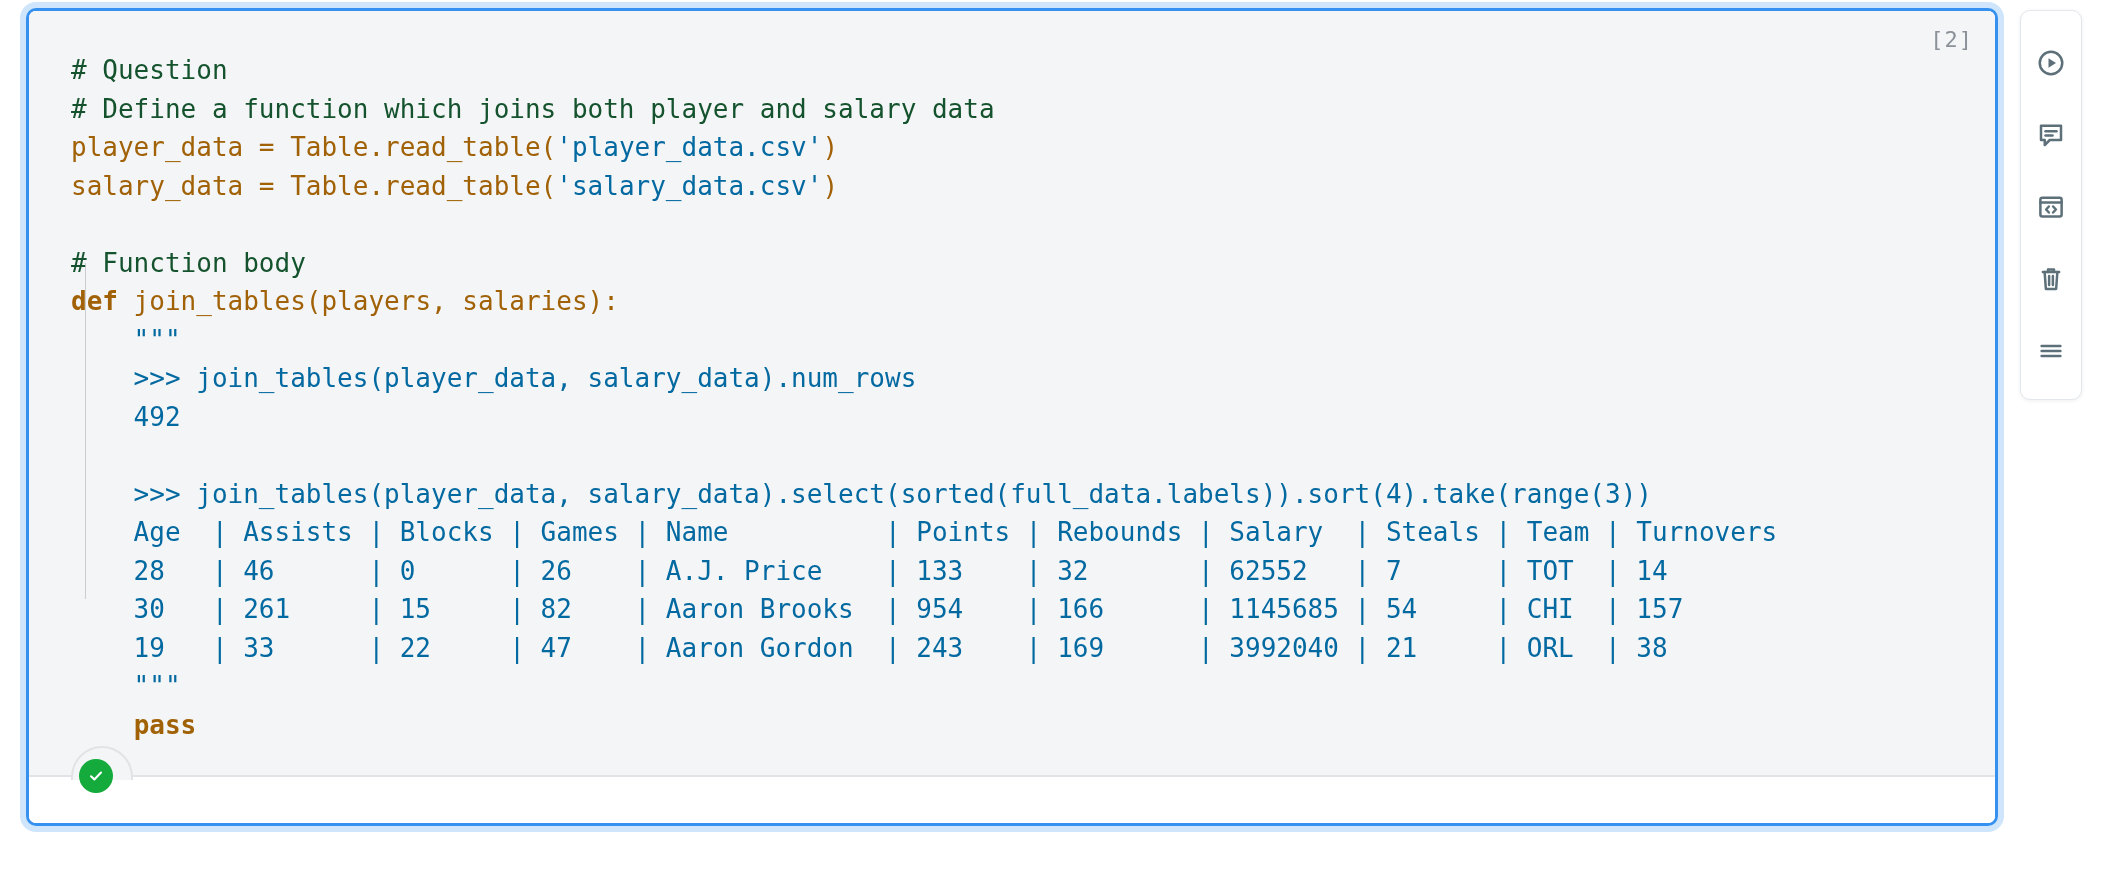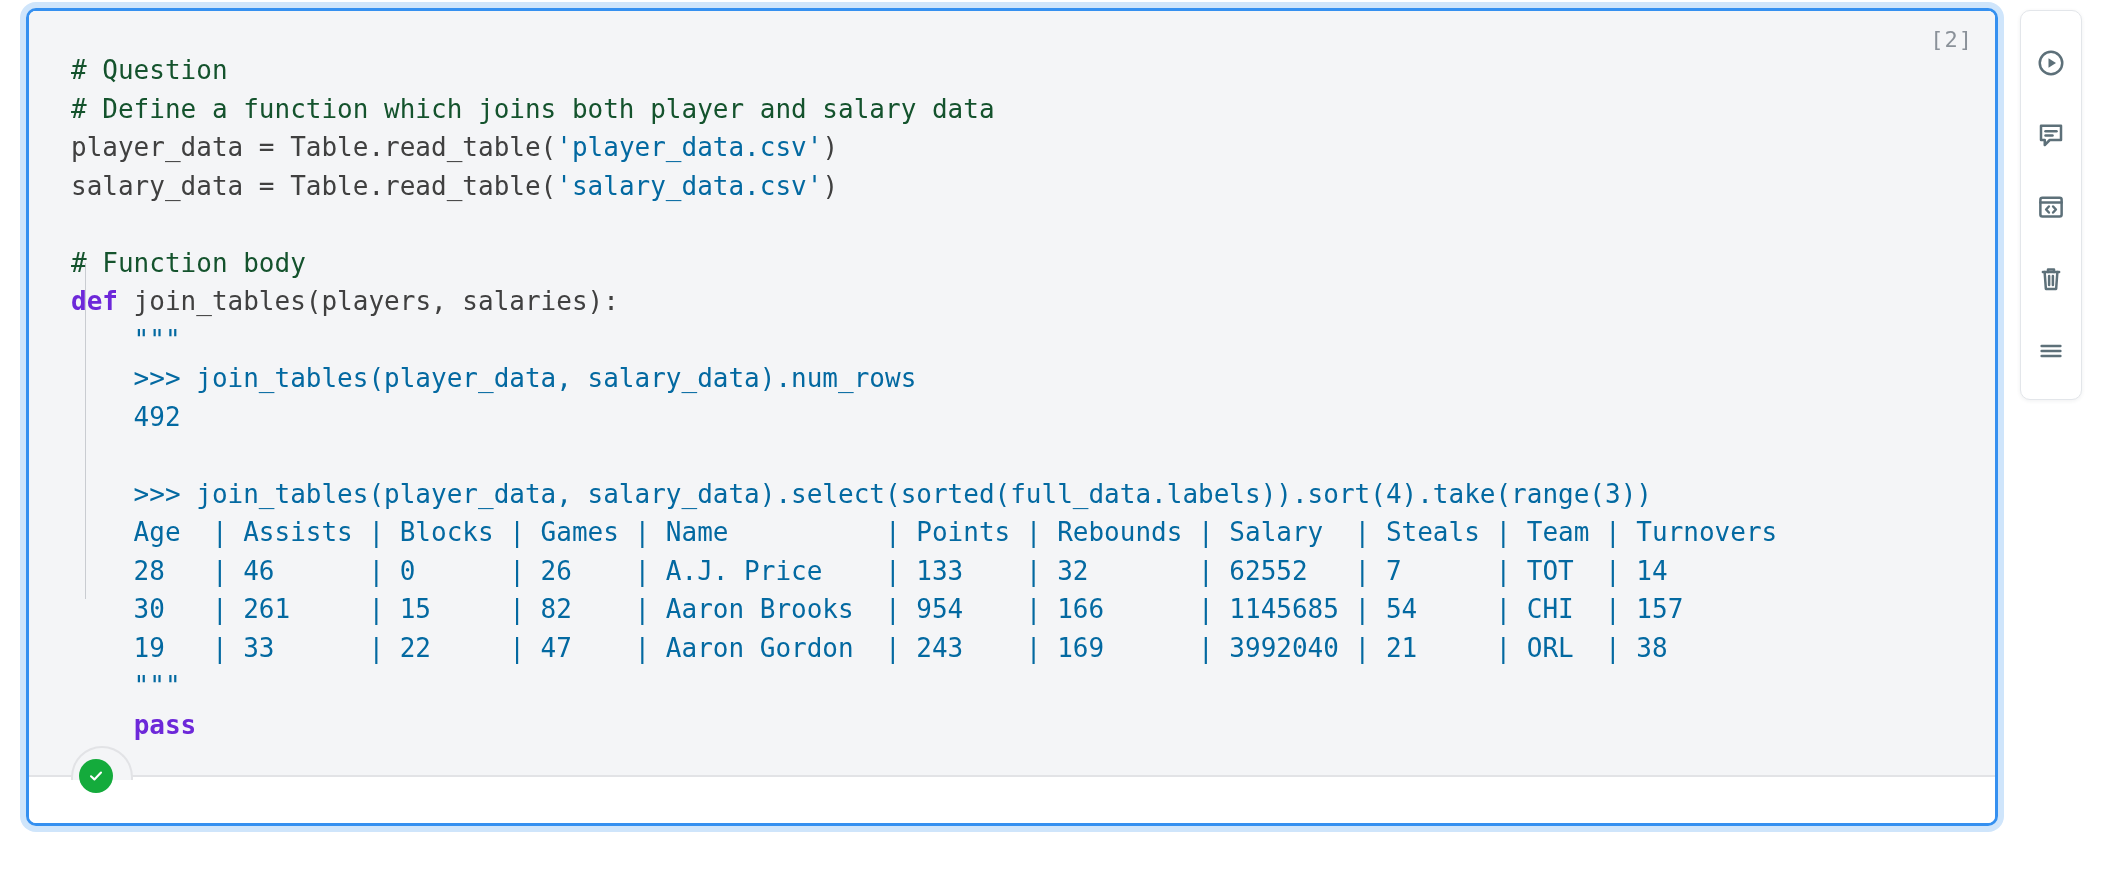--- a/index.html
+++ b/index.html
@@ -79,23 +79,23 @@
     line-height: 38.5px;
     white-space: pre;
     color: #1f2328;
     tab-size: 4;
   }
 
   .code .ln { display: block; height: 38.5px; }
 
   
   .cm      { color: #14532d; }  
-  .kw      { color: #6d28d9; font-weight: 700; }  
+  .kw      { color: #a16207; font-weight: 700; }  
   .str     { color: #0369a1; }  
-  .plain   { color: #404040; }
+  .plain   { color: #a16207; }
 
   
   .indent-guide {
     position: absolute;
     left: 56px;
     top: 252px;
     width: 1px;
     height: 336px;
     background: #c9ccd1;
   }

